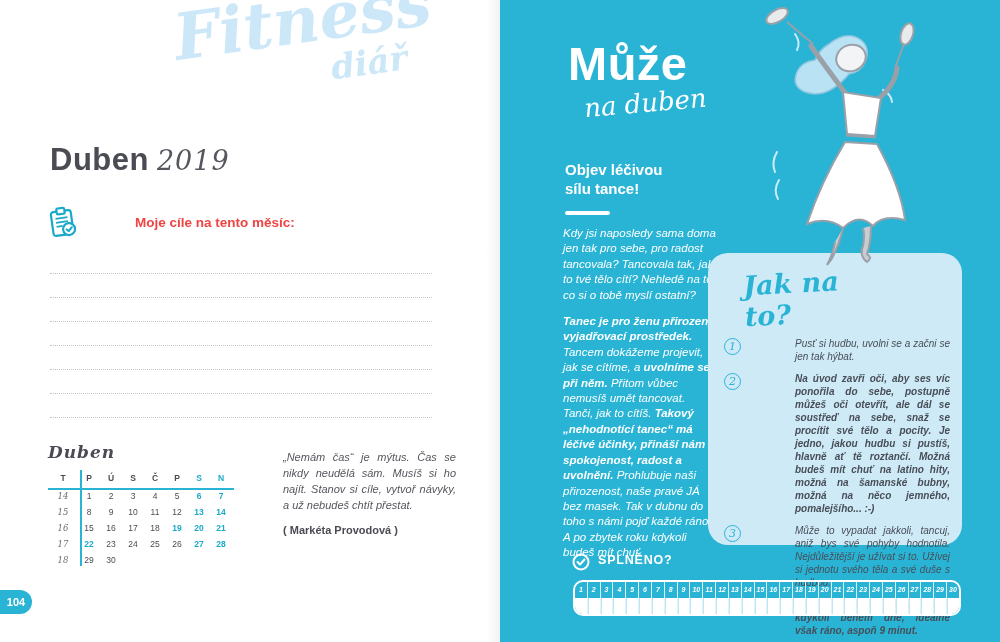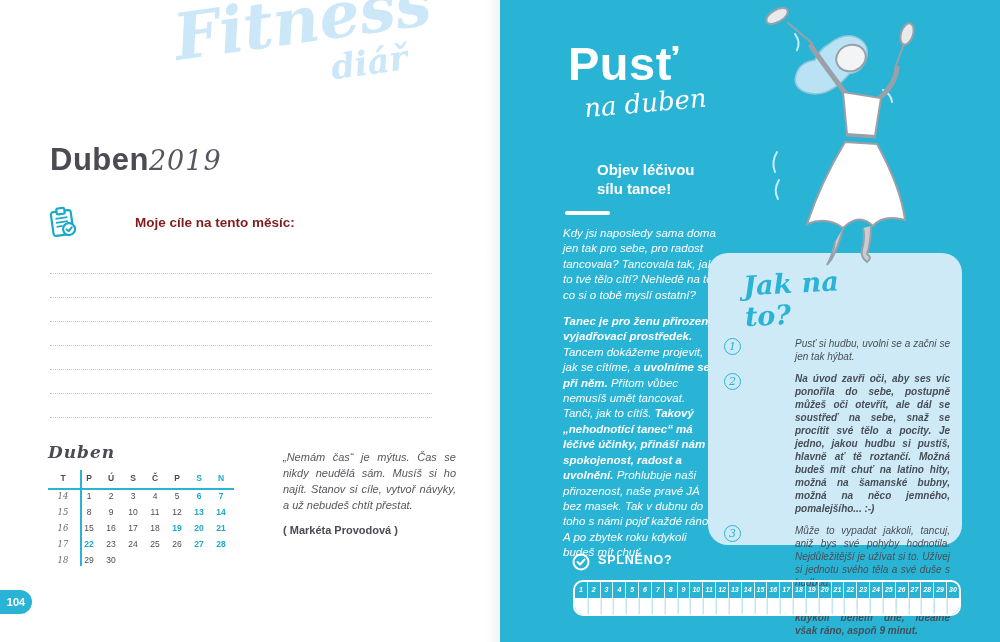--- a/index.html
+++ b/index.html
@@ -15,25 +15,25 @@
 
   
   .logo { position:absolute; left:150px; top:-12px; width:310px; text-align:center;
           transform:rotate(-8deg); color:#cbe7f8; pointer-events:none; }
   .logo-main { font-family:"DejaVu Serif",serif; font-style:italic; font-weight:bold; font-size:64px; line-height:64px; }
   .logo-sub  { font-family:"DejaVu Serif",serif; font-style:italic; font-weight:bold; font-size:34px; line-height:34px;
                margin-top:2px; margin-left:120px; }
 
   .month-title { position:absolute; left:50px; top:142px; font-size:31px; color:#4a4b53; font-weight:bold; letter-spacing:0.5px; }
   .month-title .year { font-family:"DejaVu Serif",serif; font-style:italic; font-weight:normal;
-                       font-size:27px; color:#55565e; letter-spacing:1px; }
+                       font-size:27px; color:#55565e; margin-left:8px; letter-spacing:1px; }
 
   .goals-head { position:absolute; left:44px; top:204px; display:flex; align-items:center; }
   .goals-head svg { width:36px; height:36px; }
-  .goals-label { margin-left:10px; font-size:13.5px; font-weight:bold; color:#7f1d1d;padding-left:45px; }
+  .goals-label { margin-left:10px; font-size:13.5px; font-weight:bold; color:#ef4444;padding-left:45px; }
 
   .goal-lines { position:absolute; left:50px; top:250px; width:382px; }
   .goal-line  { height:24px; border-bottom:1.5px dotted #c6c6c8; }
 
   .mini-cal { position:absolute; left:48px; top:442px; width:190px; }
   .cal-title { font-size:17px; color:#4a4b53; font-weight:bold; letter-spacing:1px; }
   .cal-wrap  { position:relative; margin-top:6px; }
   .cal-grid  { display:grid; grid-template-columns:30px repeat(7,22px); }
   .cal-grid span { display:flex; align-items:center; justify-content:center; height:16px; font-size:8.5px; color:#4b4b55; }
   .cal-grid .hrow { height:20px; font-weight:bold; font-size:8.5px; }
@@ -48,21 +48,21 @@
   .quote-author { margin-top:11px; font-size:11px; font-weight:bold; color:#4a4b53; }
 
   .page-pill { position:absolute; left:0; top:590px; width:32px; height:24px; background:#29b4d6;
                border-radius:0 12px 12px 0; color:#fff; font-size:11px; font-weight:bold;
                display:flex; align-items:center; justify-content:center; }
 
   
   .challenge-title { position:absolute; left:68px; top:36px; color:#fff; font-size:47px; font-weight:bold; letter-spacing:0.5px; }
   .challenge-sub   { position:absolute; left:84px; top:88px; color:#fff; font-size:26px; transform:rotate(-5deg); }
 
-  .lead { position:absolute; left:65px; top:160px; width:120px; color:#fff; font-size:15px; font-weight:bold; line-height:19px;margin-left:32px; }
+  .lead { position:absolute; left:65px; top:160px; width:120px; color:#fff; font-size:15px; font-weight:bold; line-height:19px; }
   .lead-rule { position:absolute; left:65px; top:211px; width:45px; height:4px; background:#fff; border-radius:2px; }
 
   .intro { position:absolute; left:63px; top:226px; width:153px; color:#fff; }
   .intro p { font-size:11.5px; line-height:15.4px; font-style:italic; font-weight:500; }
   .intro p + p { margin-top:11px; }
   .intro .b { font-weight:bold; }
 
   .howto-box { position:absolute; left:208px; top:253px; width:254px; height:292px;
                background:#cfeaf7; border-radius:20px; padding:14px 12px 0 12px; }
   .howto-title { color:#29b4d6; font-size:27px; font-weight:bold; margin-left:24px; transform:rotate(-3deg); width:130px; }
@@ -222,21 +222,21 @@
 
       <path d="M88 90 L126 96 L120 134 L92 132 z" fill="#fff" stroke="#9aa0a8" stroke-width="2"></path>
       <line x1="91" y1="133" x2="121" y2="135" stroke="#9aa0a8" stroke-width="3"></line>
 
       <path d="M90 140 L122 142 Q146 186 150 218 Q128 212 118 224 Q104 210 88 226 Q72 214 52 222 Q66 180 90 140 z" fill="#fff" stroke="#9aa0a8" stroke-width="2"></path>
 
       <path d="M88 226 Q84 244 76 258 L72 263 Q78 252 80 240" fill="#c9ccd0" stroke="#9aa0a8" stroke-width="2"></path>
       <path d="M116 224 Q116 240 112 252 Q118 256 112 260 Q104 254 108 244 Q110 234 108 226" fill="#c9ccd0" stroke="#9aa0a8" stroke-width="2"></path>
     </svg>
 
-    <div class="challenge-title">Pusť</div>
+    <div class="challenge-title">Může</div>
     <div class="challenge-sub script">na duben</div>
 
     <div class="lead">Objev léčivou sílu tance!</div>
     <div class="lead-rule"></div>
 
     <div class="intro">
         <p><span>Kdy jsi naposledy sama doma jen tak pro sebe, pro radost tancovala? Tancovala tak, jak to tvé tělo cítí? Nehledě na to, co si o tobě myslí ostatní?</span></p>
         <p><span class="b">Tanec je pro ženu přirozený vyjadřovací prostředek. </span><span>Tancem dokážeme projevit, jak se cítíme, a </span><span class="b">uvolníme se při něm. </span><span>Přitom vůbec nemusíš umět tancovat. Tanči, jak to cítíš. </span><span class="b">Takový „nehodnotící tanec“ má léčivé účinky, přináší nám spokojenost, radost a uvolnění. </span><span>Prohlubuje naši přirozenost, naše pravé JÁ bez masek. Tak v dubnu do toho s námi pojď každé ráno. A po zbytek roku kdykoli budeš mít chuť.</span></p>
       </div>
 

